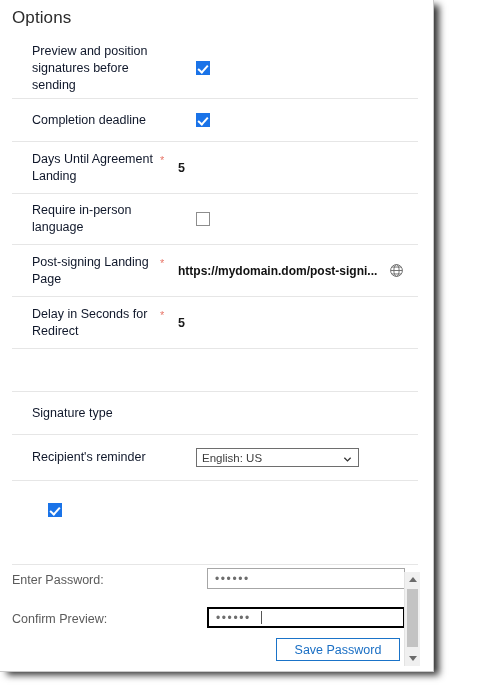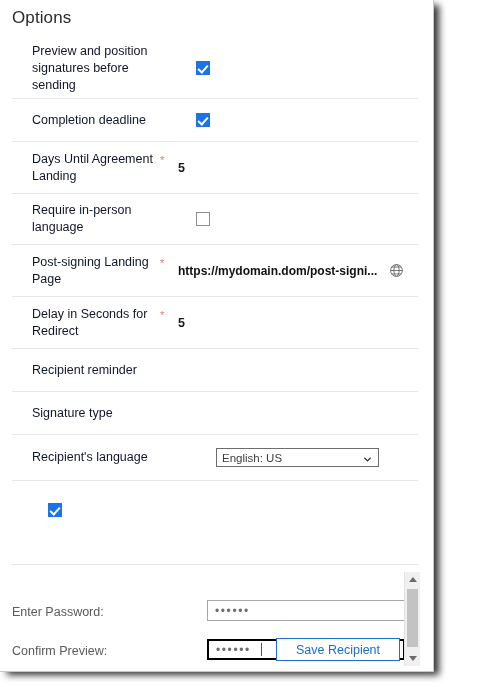--- a/index.html
+++ b/index.html
@@ -142,21 +142,20 @@
   
   .sel-wrap {
     position: relative;
     width: 163px;
     height: 19px;
     box-sizing: border-box;
     border: 1px solid #6e6e6e;
     background: #ffffff;
     display: flex;
     align-items: center;
-    margin-left: 20px;
   }
   .sel-wrap .sel-text {
     font-size: 11.5px;
     font-weight: normal;
     color: #3d3d3d;
     padding-left: 5px;
   }
   .sel-wrap .caret {
     position: absolute;
     right: 6px;
@@ -177,21 +176,20 @@
     left: 12px;
     top: -4px;
     width: 406px;
     height: 1px;
     background: #e6e6e6;
   }
   .pwd-row {
     position: absolute;
     display: flex;
     align-items: center;
-    margin-top: 32px;
   }
   .pwd-label {
     font-size: 12.5px;
     color: #5b5b5b;
   }
   .pwd-input {
     box-sizing: border-box;
     width: 198px;
     height: 21px;
     background: #ffffff;
@@ -330,31 +328,30 @@
         </div>
       </div>
 
       <div class="row" style="min-height:52px">
         <div class="label">Delay in Seconds for Redirect</div>
         <div class="req">*</div>
         <div class="value">5</div>
       </div>
 
       <div class="row norq" style="min-height:43px">
-        <div class="label">Recipient reminder</div>
         <div class="req"></div>
       </div>
 
       <div class="row norq" style="min-height:43px">
         <div class="label">Signature type</div>
         <div class="req"></div>
       </div>
 
       <div class="row norq" style="min-height:46px">
-        <div class="label">Recipient's language</div>
+        <div class="label">Recipient's reminder</div>
         <div class="req"></div>
         <div class="value">
           <div class="sel-wrap">
             <span class="sel-text">English: US</span>
             <span class="caret">
               <svg viewBox="0 0 10 10" width="9" height="9" fill="none" stroke="#333333" stroke-width="1.4">
                 <polyline points="1.5,3 5,6.6 8.5,3"></polyline>
               </svg>
             </span>
           </div>
@@ -381,21 +378,21 @@
       </div>
 
       <div class="pwd-row" style="left:12px; top:44px;">
         <span class="pwd-label">Confirm Preview:</span>
       </div>
       <div class="pwd-row" style="left:207px; top:39px;">
         <span class="pwd-input focused">••••••</span>
       </div>
     </div>
 
-    <div class="save-btn">Save Recipient</div>
+    <div class="save-btn">Save Password</div>
 
     <div class="scrollbar">
       <div class="sb-arrow up">
           <span class="tri up"></span>
         </div>
       <div class="sb-thumb"></div>
       <div class="sb-arrow down">
           <span class="tri down"></span>
         </div>
     </div>

